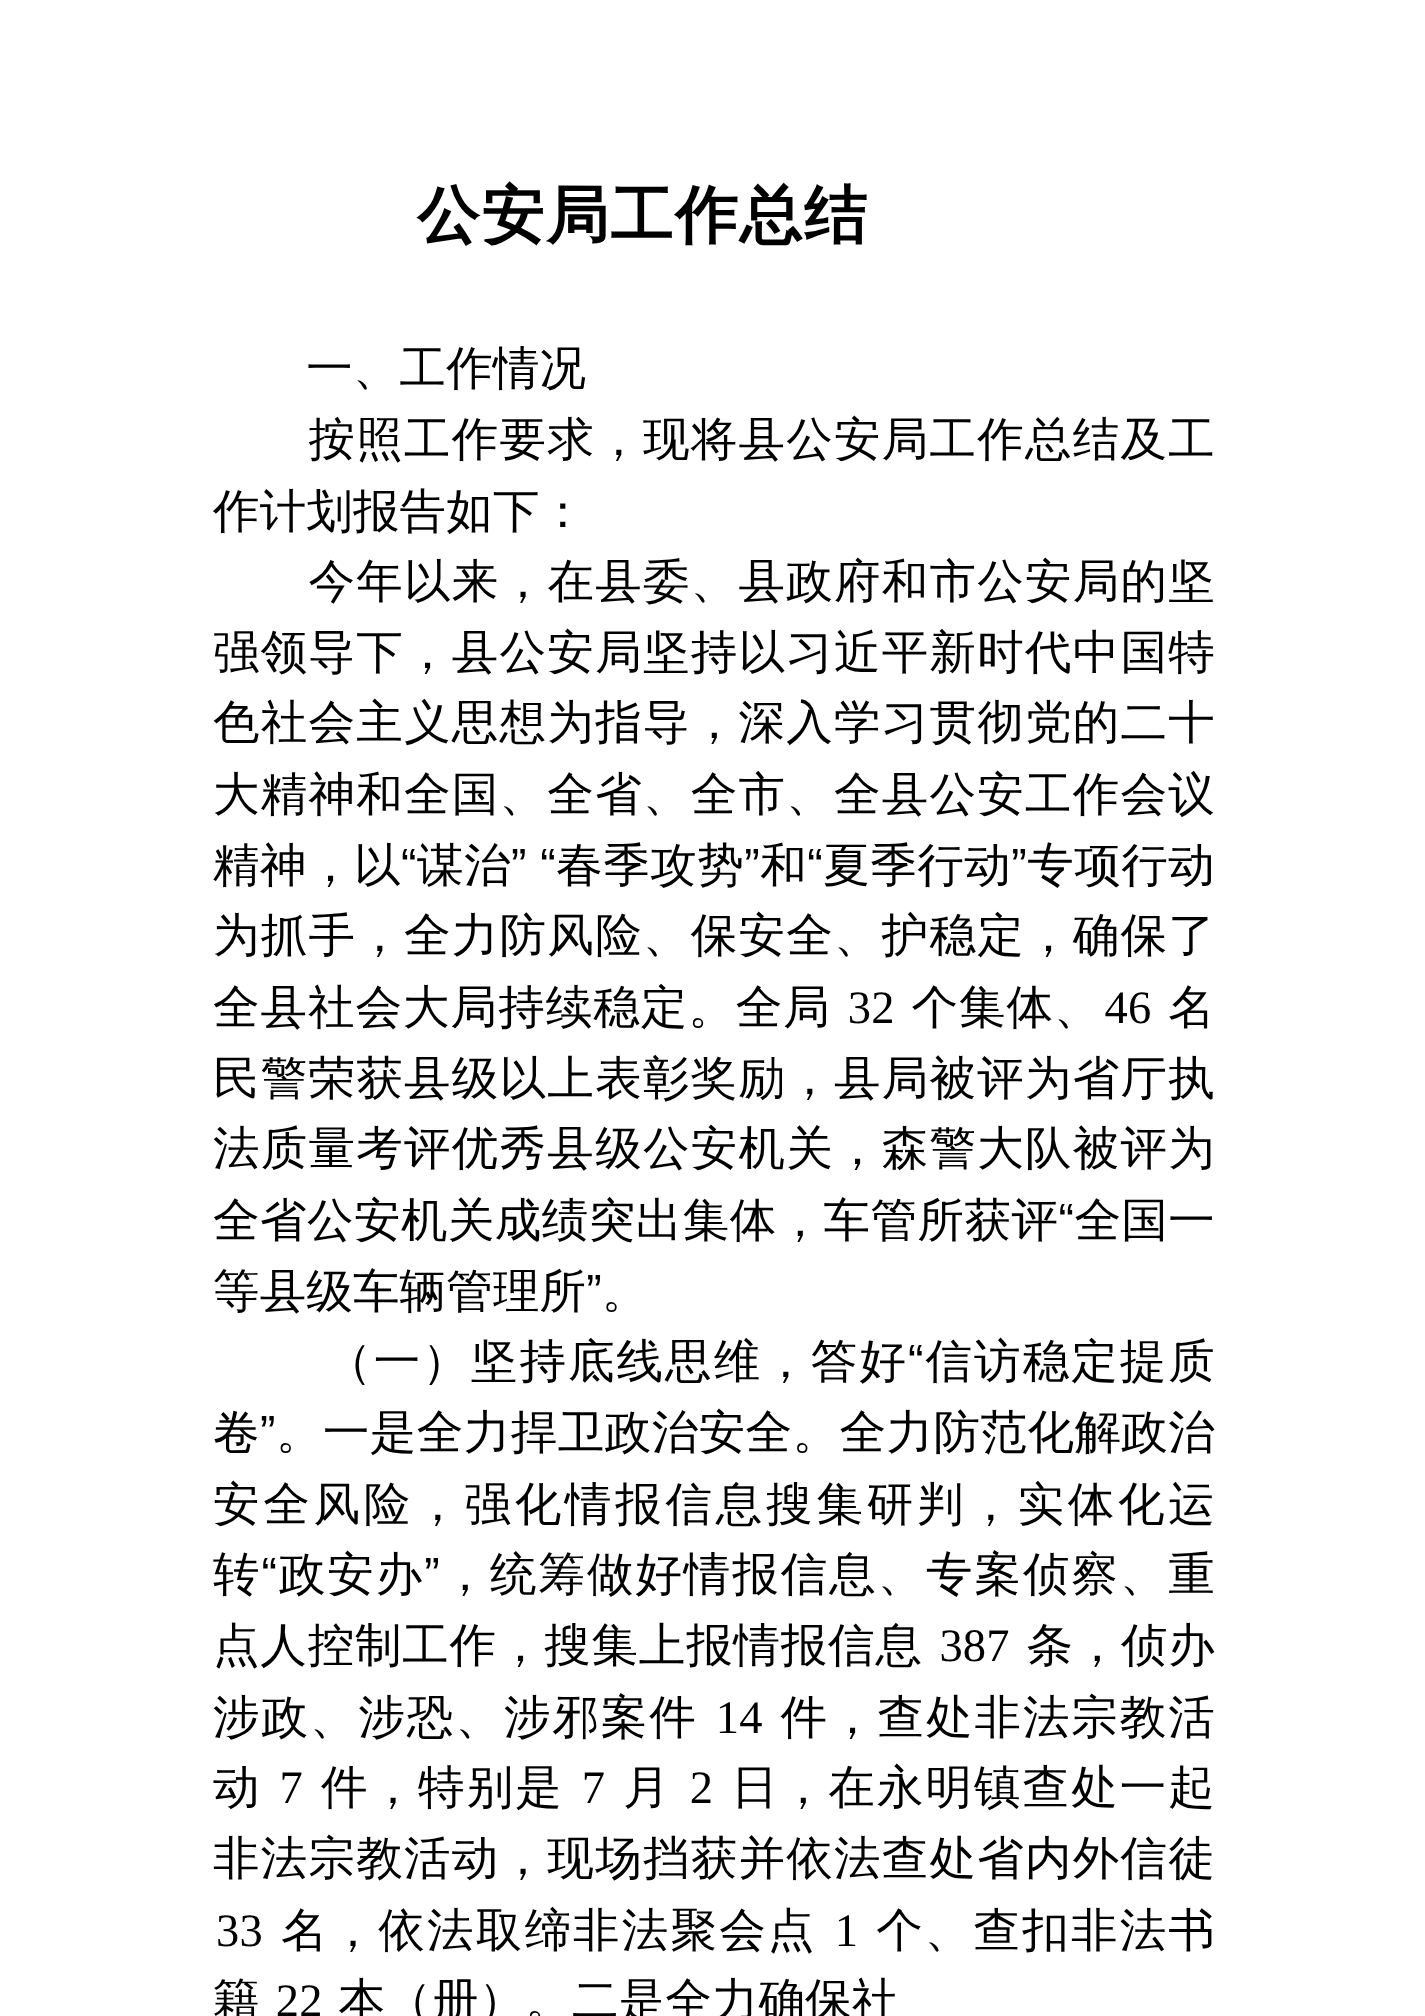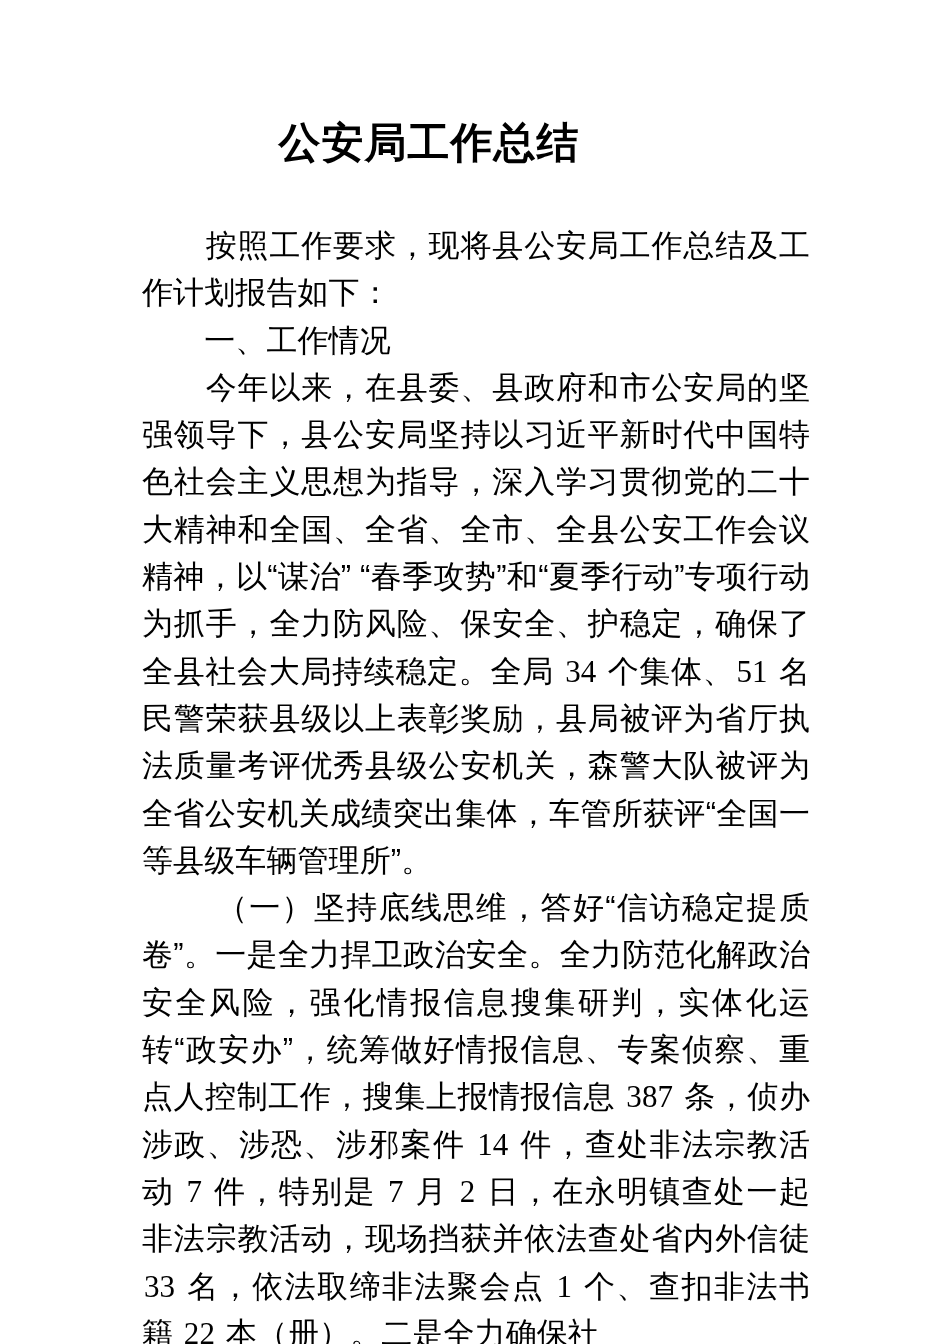--- a/index.html
+++ b/index.html
@@ -71,24 +71,24 @@
 </style>
 </head>
 <body>
 
 <div class="page">
 
   <h1 class="doc-title">公安局工作总结</h1>
 
   <div class="body-block">
 
+    <p class="para indent">一、工作情况</p>
+
     <p class="para indent">按照工作要求，现将县公安局工作总结及工作计划报告如下：</p>
 
-    <p class="para indent">一、工作情况</p>
-
-    <p class="para indent">今年以来，在县委、县政府和市公安局的坚强领导下，县公安局坚持以习近平新时代中国特色社会主义思想为指导，深入学习贯彻党的二十大精神和全国、全省、全市、全县公安工作会议精神，以“谋治” “春季攻势”和“夏季行动”专项行动为抓手，全力防风险、保安全、护稳定，确保了全县社会大局持续稳定。全局 <span class="num">34</span> 个集体、<span class="num">51</span> 名民警荣获县级以上表彰奖励，县局被评为省厅执法质量考评优秀县级公安机关，森警大队被评为全省公安机关成绩突出集体，车管所获评“全国一等县级车辆管理所”。</p>
+    <p class="para indent">今年以来，在县委、县政府和市公安局的坚强领导下，县公安局坚持以习近平新时代中国特色社会主义思想为指导，深入学习贯彻党的二十大精神和全国、全省、全市、全县公安工作会议精神，以“谋治” “春季攻势”和“夏季行动”专项行动为抓手，全力防风险、保安全、护稳定，确保了全县社会大局持续稳定。全局 <span class="num">32</span> 个集体、<span class="num">46</span> 名民警荣获县级以上表彰奖励，县局被评为省厅执法质量考评优秀县级公安机关，森警大队被评为全省公安机关成绩突出集体，车管所获评“全国一等县级车辆管理所”。</p>
 
     <p class="para indent">
       <span class="b">（一）坚持底线思维，答好“信访稳定提质卷”。一是全力捍卫政治安全。</span><span>全力防范化解政治安全风险，强化情报信息搜集研判，实体化运转“政安办”，统筹做好情报信息、专案侦察、重点人控制工作，搜集上报情报信息 <span class="num">387</span> 条，侦办涉政、涉恐、涉邪案件 <span class="num">14</span> 件，查处非法宗教活动 <span class="num">7</span> 件，特别是 <span class="num">7</span> 月 <span class="num">2</span> 日，在永明镇查处一起非法宗教活动，现场挡获并依法查处省内外信徒 <span class="num">33</span> 名，依法取缔非法聚会点 <span class="num">1</span> 个、查扣非法书籍 <span class="num">22</span> 本（册）。</span><span class="b">二是全力确保社</span>
     </p>
 
   </div>
 </div>
 
 </body></html>

